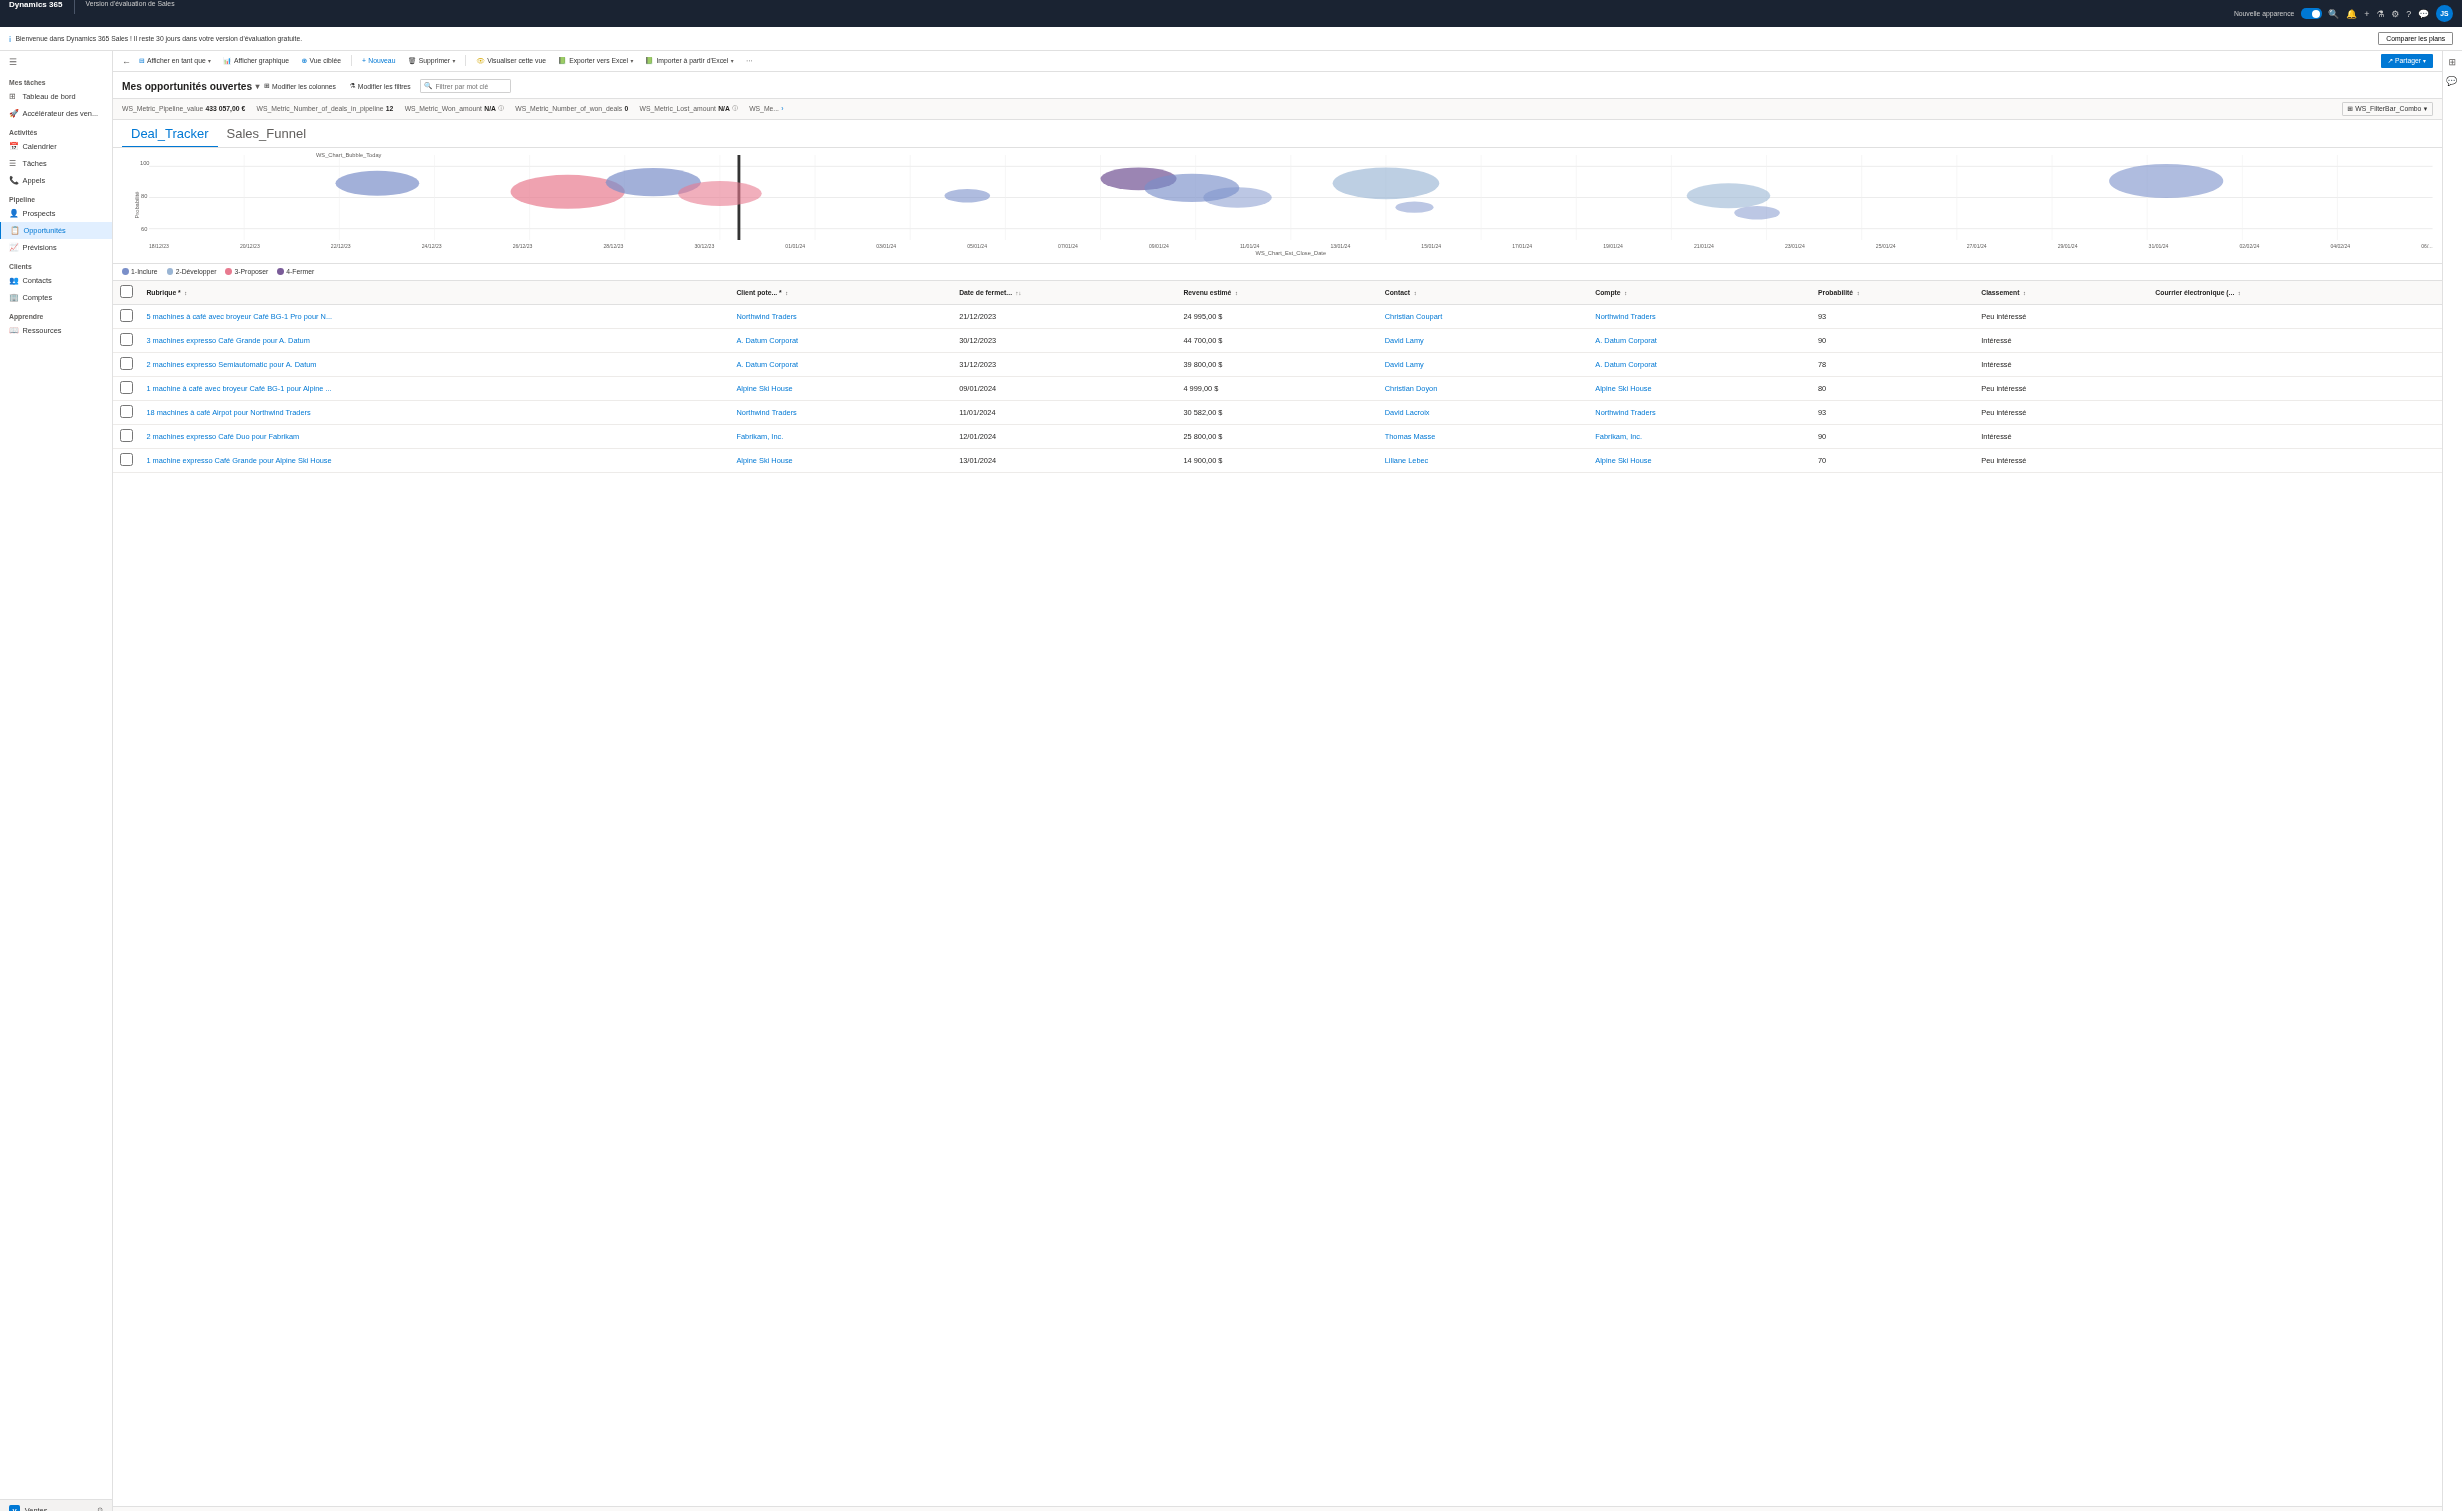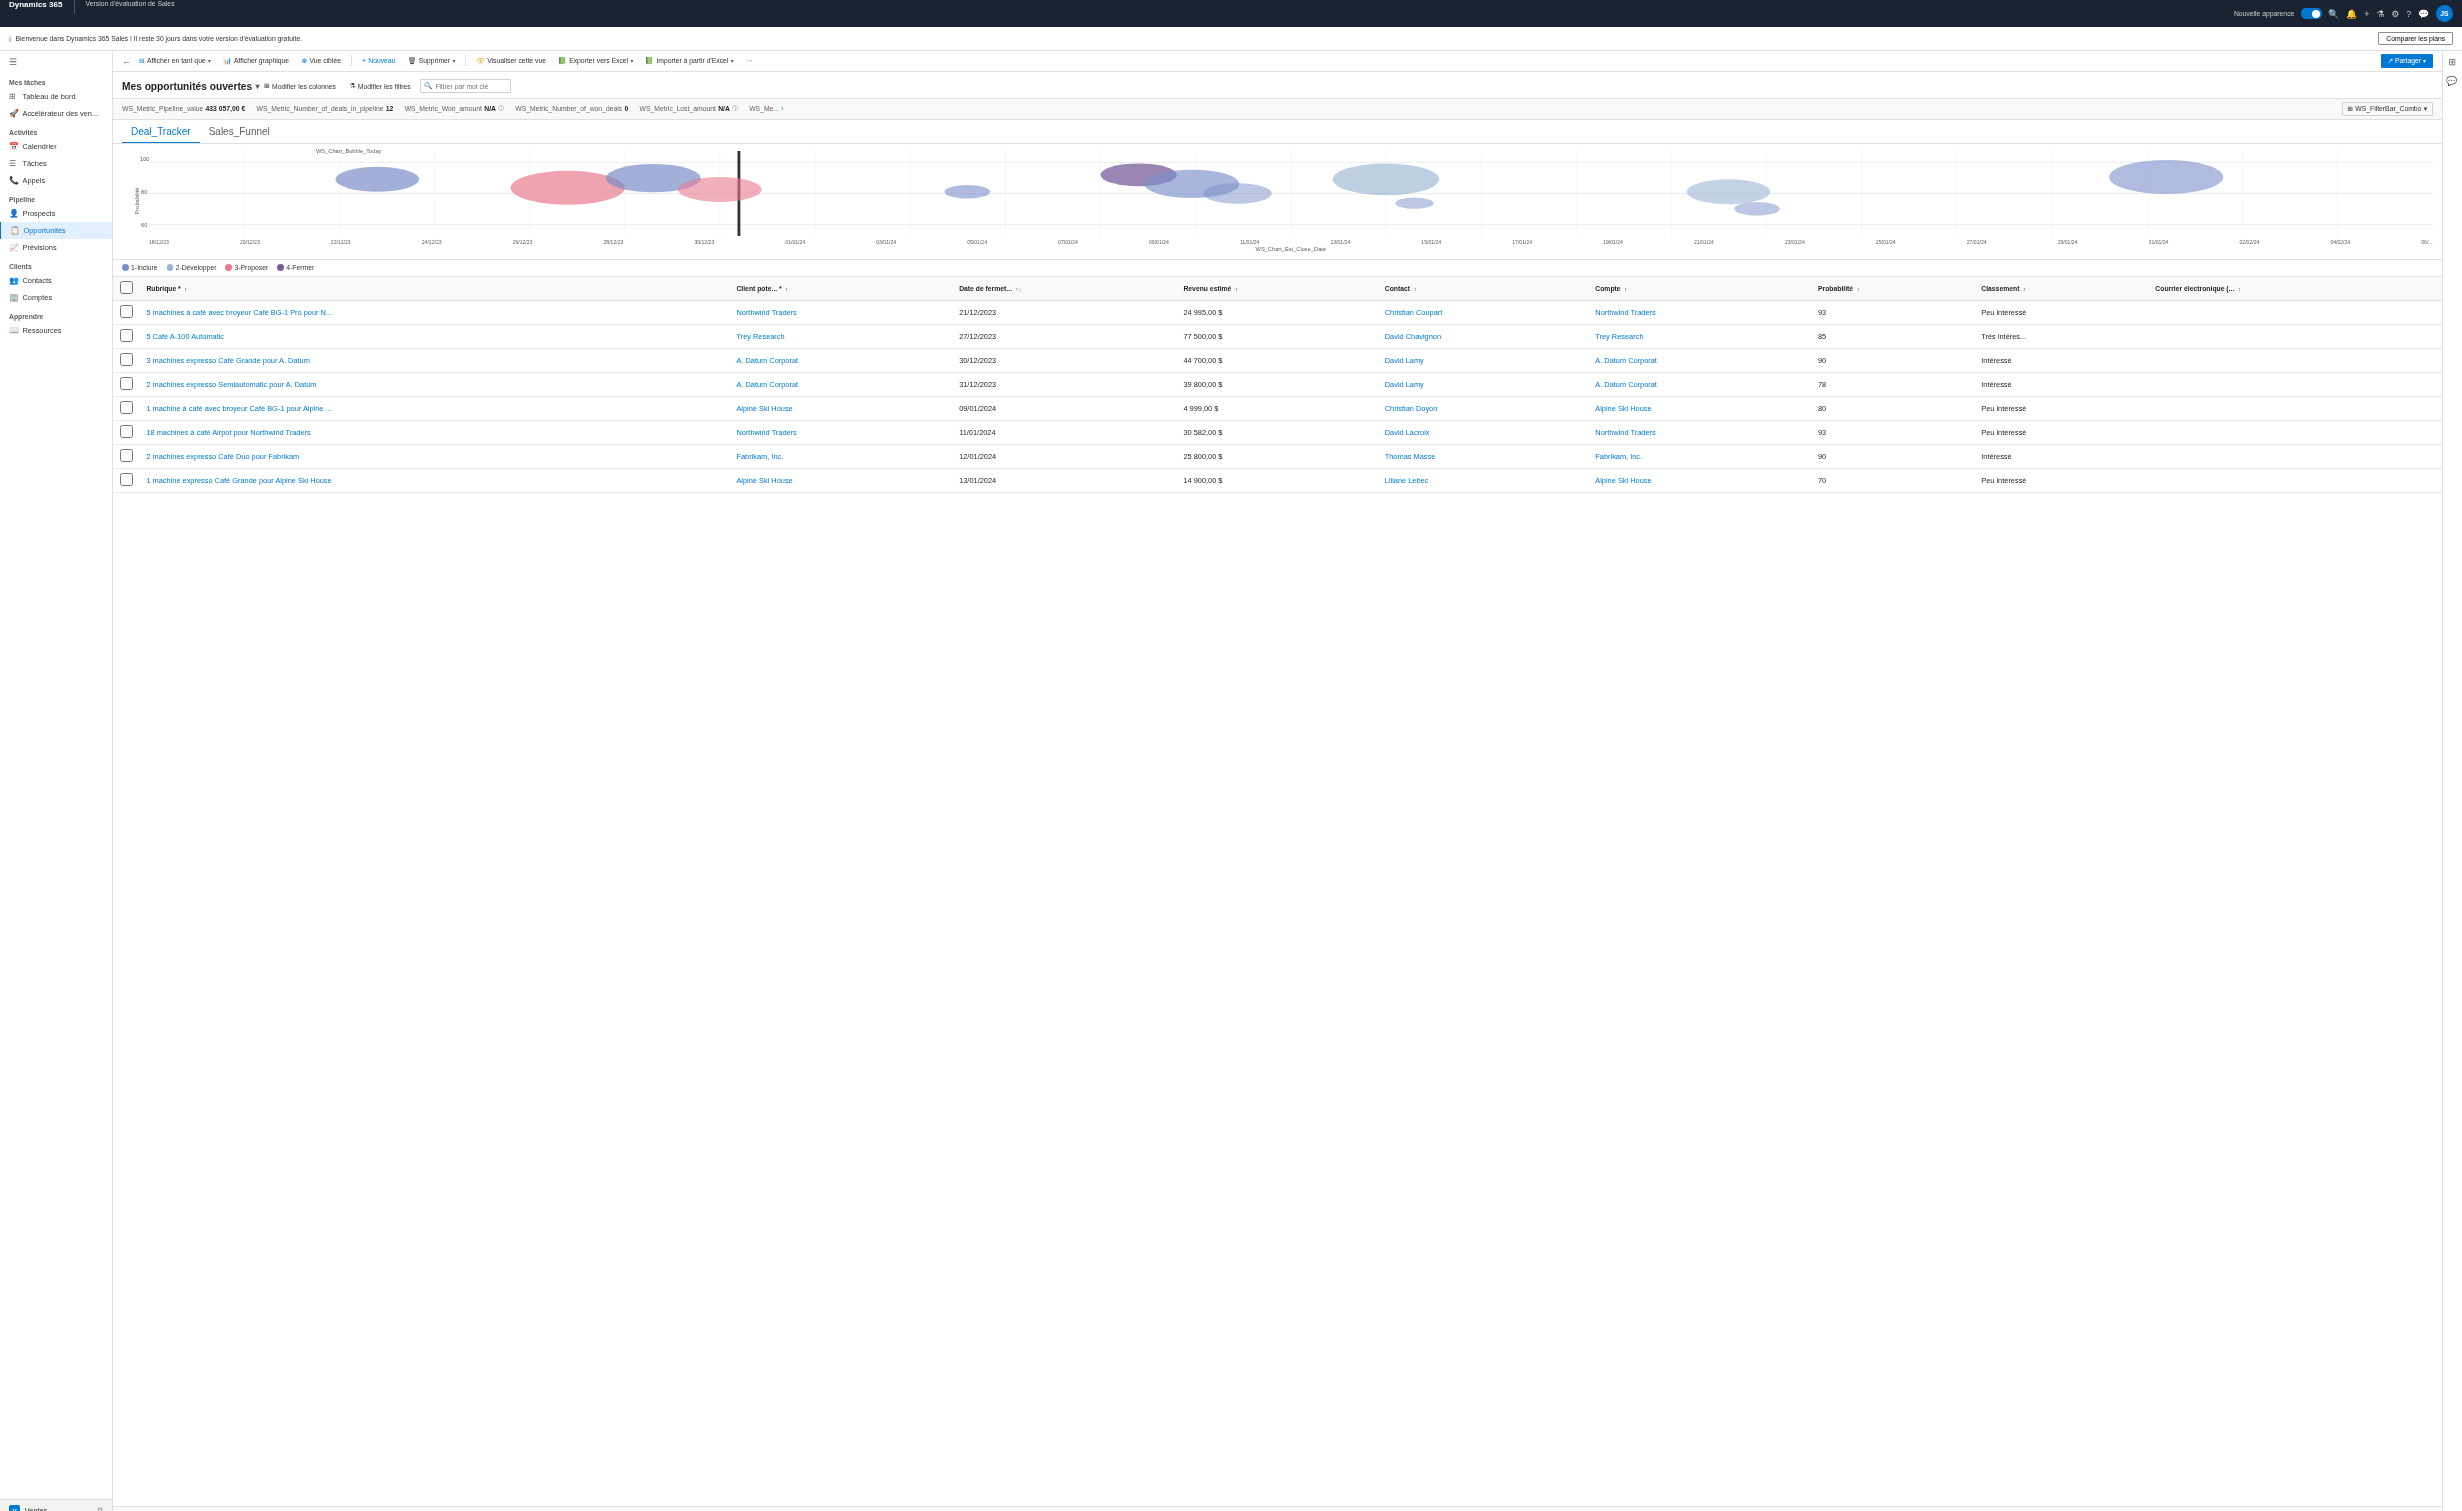--- a/index.html
+++ b/index.html
@@ -117,21 +117,21 @@
     .metric-value { font-weight: 600; color: #201f1e; }
     .metric-info { color: #605e5c; font-size: 5.7px; cursor: pointer; }
     .metrics-filter-combo {
       margin-left: auto; display: flex; align-items: center; gap: 2.3px;
       border: 0.6px solid #d0d0d0; padding: 1.7px 4.5px; border-radius: 1.1px; cursor: pointer; font-size: 6.8px;
     }
 
     
     .tabs { display: flex; padding: 0 9px; border-bottom: 0.6px solid #e0e0e0; background: #fff; }
     .tab {
-      padding: 5.7px 9px; cursor: pointer; font-size: 10px; color: #605e5c;
+      padding: 5.7px 9px; cursor: pointer; font-size: 13px; color: #605e5c;
       border-bottom: 1.1px solid transparent; margin-bottom: -0.6px;
     }
     .tab.active { color: #0078d4; border-bottom: 1.1px solid #0078d4; font-weight: 500; }
 
     
     .chart-area { padding: 6.8px 9px; border-bottom: 0.6px solid #e0e0e0; position: relative; }
     .chart-today-label {
       position: absolute; font-size: 5.7px; color: #605e5c; top: 8px;
     }
 
@@ -524,32 +524,20 @@
         <tr>
       <td class="checkbox-col"><input type="checkbox" style=""></td>
       <td><a class="td-link">5 machines à café avec broyeur Café BG-1 Pro pour N...</a></td>
       <td><a class="td-link">Northwind Traders</a></td>
       <td>21/12/2023</td>
       <td>24 995,00 $</td>
       <td><a class="td-link">Christian Coupart</a></td>
       <td><a class="td-link">Northwind Traders</a></td>
       <td>93</td>
       <td>Peu intéressé</td>
-      <td></td>
-    </tr>
-            <tr>
-      <td class="checkbox-col"><input type="checkbox" style=""></td>
-      <td><a class="td-link">5 Café A-100 Automatic</a></td>
-      <td><a class="td-link">Trey Research</a></td>
-      <td>27/12/2023</td>
-      <td>77 500,00 $</td>
-      <td><a class="td-link">David Chavignon</a></td>
-      <td><a class="td-link">Trey Research</a></td>
-      <td>85</td>
-      <td>Très intéres...</td>
       <td></td>
     </tr>
             <tr>
       <td class="checkbox-col"><input type="checkbox" style=""></td>
       <td><a class="td-link">3 machines expresso Café Grande pour A. Datum</a></td>
       <td><a class="td-link">A. Datum Corporat</a></td>
       <td>30/12/2023</td>
       <td>44 700,00 $</td>
       <td><a class="td-link">David Lamy</a></td>
       <td><a class="td-link">A. Datum Corporat</a></td>

